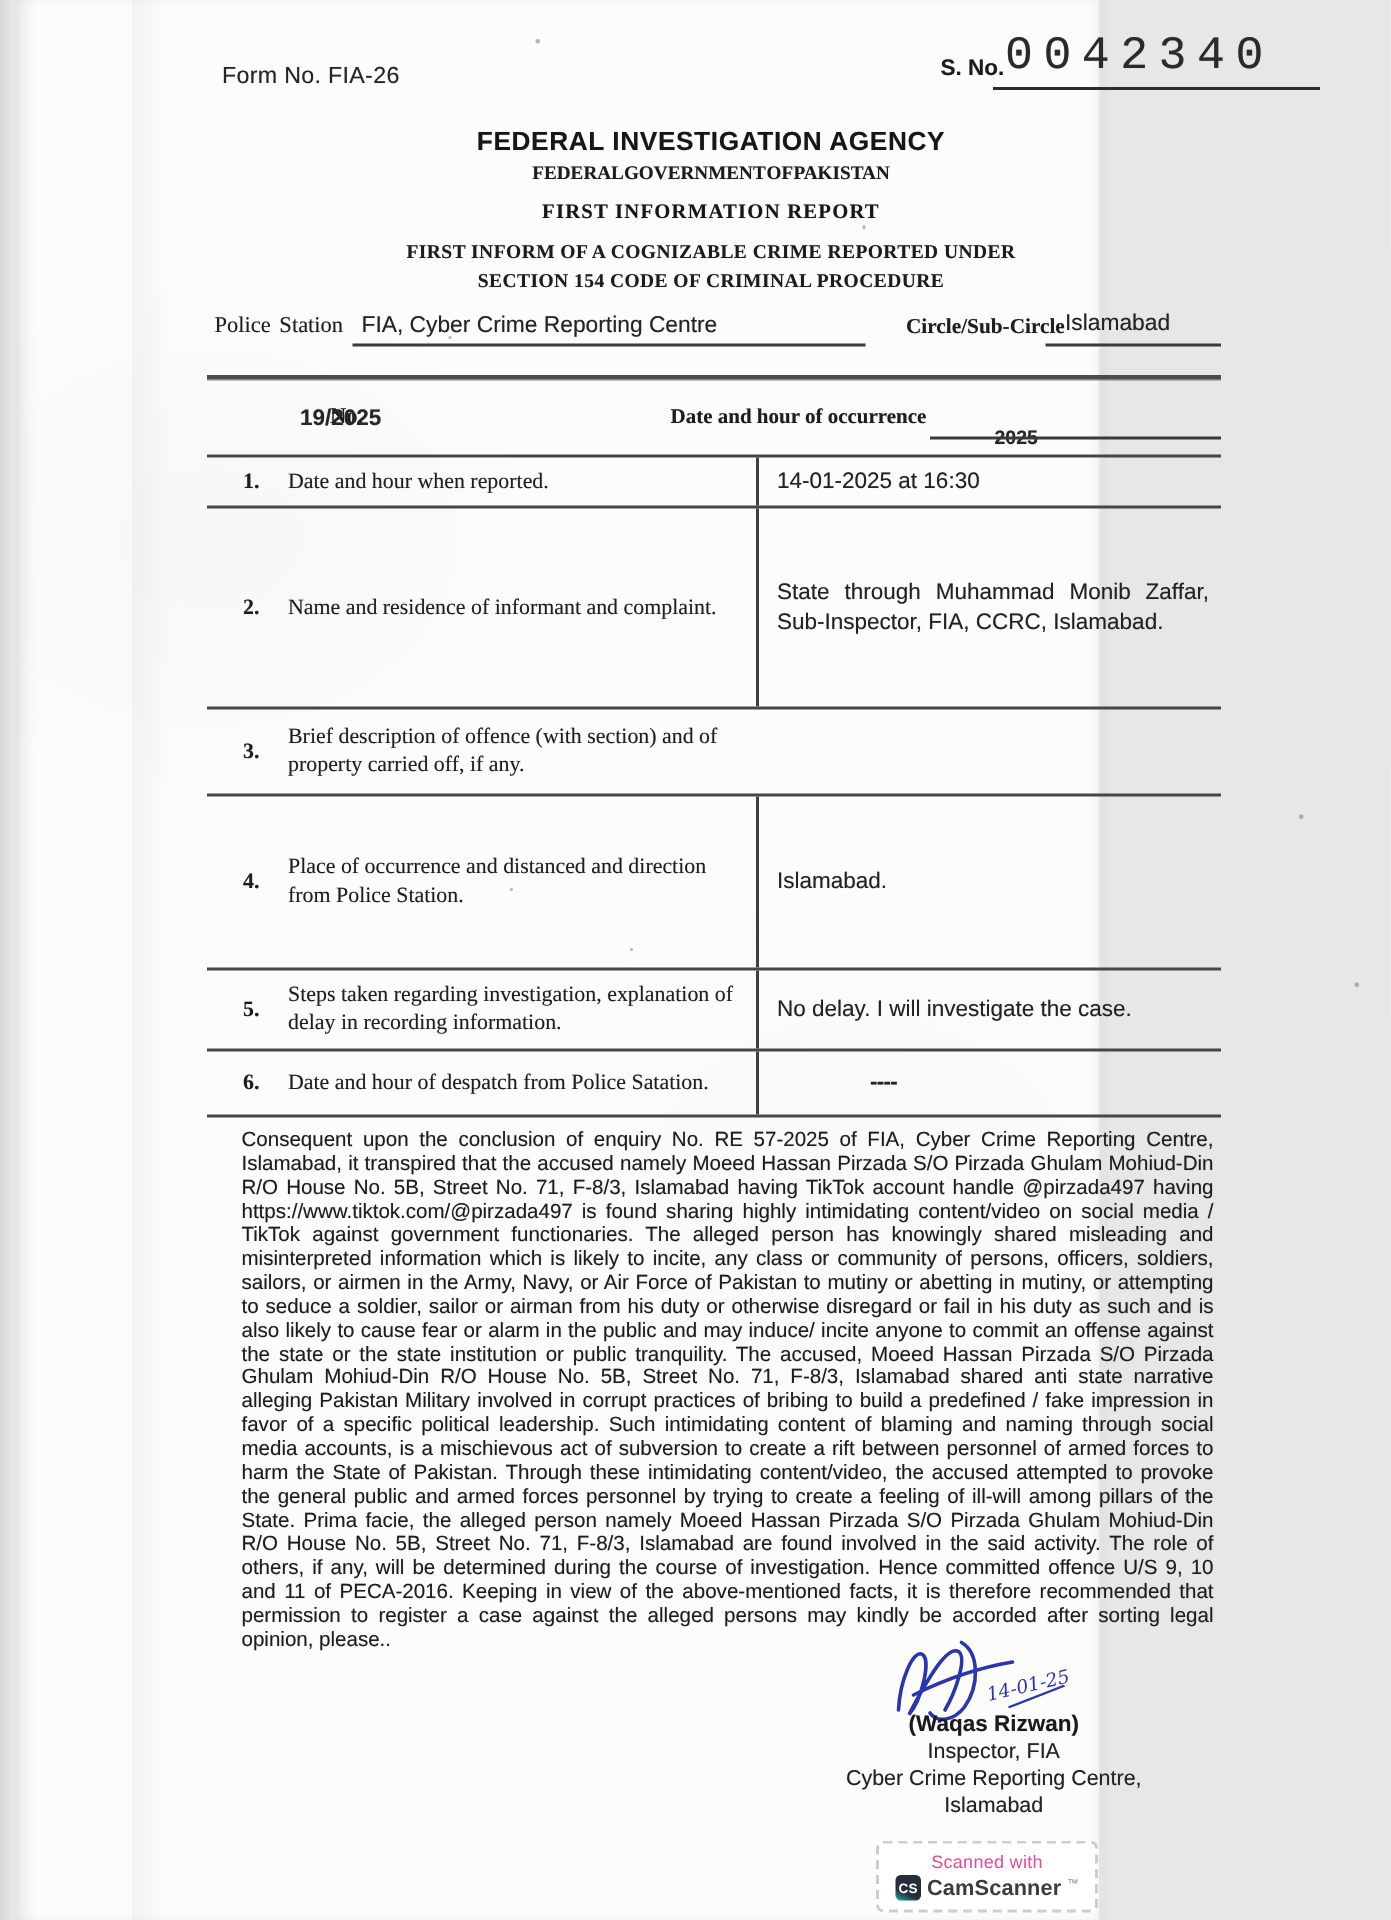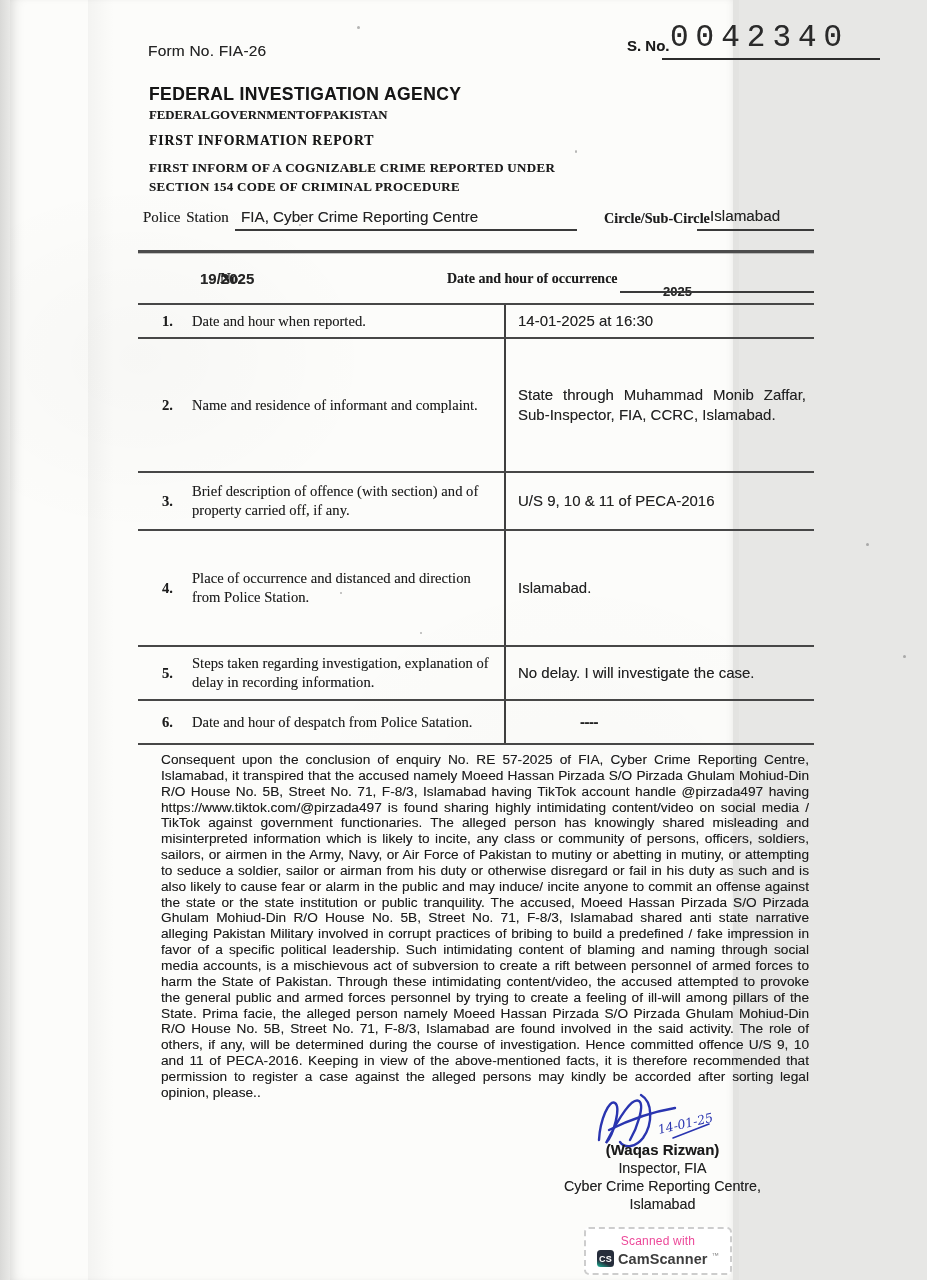--- a/index.html
+++ b/index.html
@@ -28,21 +28,21 @@
   .soft { text-shadow:0 0 .6px rgba(55,55,55,.45); }
 
   
   .form-no { left:138px; top:42px; font-size:15.5px; letter-spacing:.2px; color:#252525; }
   .serial-label { left:617px; top:37px; font-size:15px; font-weight:bold; color:#1b1b1b; }
   .serial-value { left:660px; top:20px; font-family:Liberation Mono, monospace;
     font-size:31px; font-weight:500; letter-spacing:7px; color:#2a2a2a; }
   .serial-line { left:652px; top:58px; width:218px; height:2.4px; background:#2c2c2c; }
 
   
-  .hdr { left:139px; width:650px; text-align:left; }
+  .hdr { left:139px; width:650px; text-align:center; }
   .hdr-agency { top:84px; font-size:17.5px; font-weight:bold; letter-spacing:.4px; color:#161616; }
   .hdr-govt { top:108px; font-family:"Liberation Serif", serif; font-size:12.8px; font-weight:bold;
     word-spacing:-2.5px; letter-spacing:0; color:#1c1c1c; }
   .hdr-fir { top:133px; font-family:"Liberation Serif", serif; font-size:13.8px; font-weight:bold;
     letter-spacing:.8px; color:#161616; }
   .hdr-sub1 { top:160px; font-family:"Liberation Serif", serif; font-size:13px; font-weight:bold;
     letter-spacing:.3px; color:#1c1c1c; }
   .hdr-sub2 { top:179px; font-family:"Liberation Serif", serif; font-size:13px; font-weight:bold;
     letter-spacing:.3px; color:#1c1c1c; }
 
@@ -162,23 +162,20 @@
           </div>
         <div class="tcell-r">
             <span class="tvalue soft">State through Muhammad Monib Zaffar, Sub-Inspector, FIA, CCRC, Islamabad.</span>
           </div>
       </div>
       <div class="trow r3">
         <div class="tcell-l">
             <span class="tnum soft">3.</span>
             <span class="tlabel soft">Brief description of offence (with section) and of property carried off, if any.</span>
           </div>
-        <div class="tcell-r">
-            <span class="tvalue soft">U/S 9, 10 &amp; 11 of PECA-2016</span>
-          </div>
       </div>
       <div class="trow r4">
         <div class="tcell-l">
             <span class="tnum soft">4.</span>
             <span class="tlabel soft">Place of occurrence and distanced and direction from Police Station.</span>
           </div>
         <div class="tcell-r">
             <span class="tvalue soft">Islamabad.</span>
           </div>
       </div>

